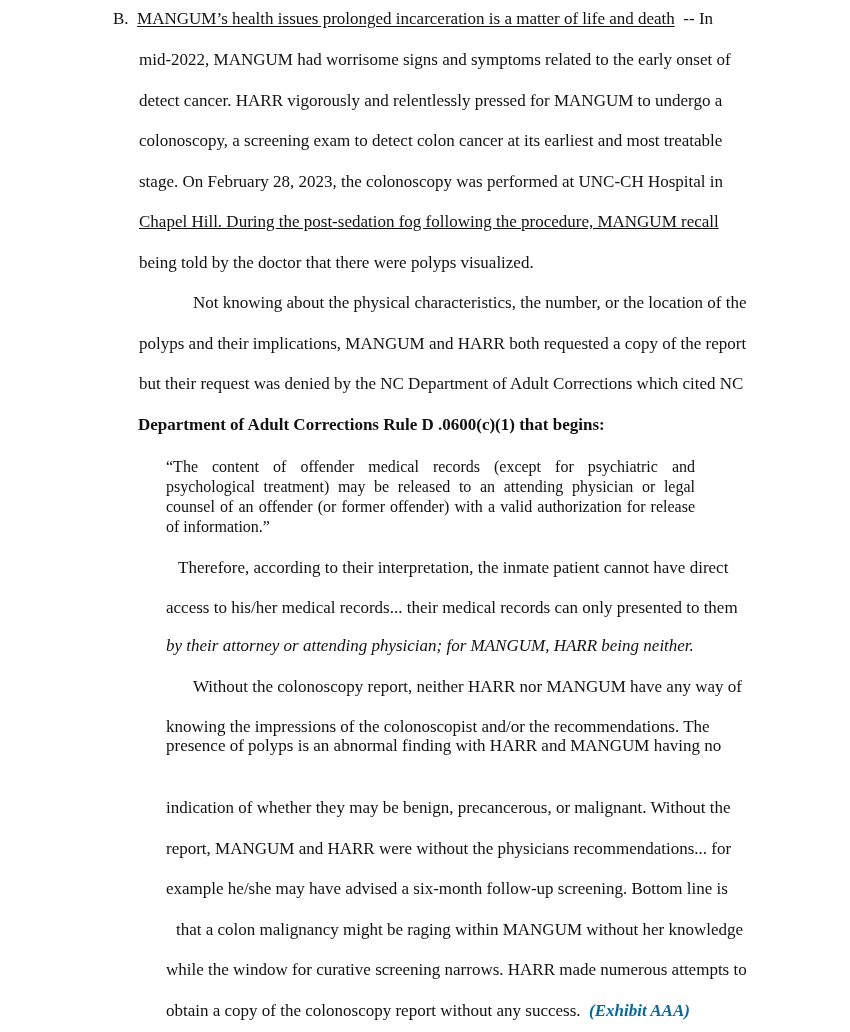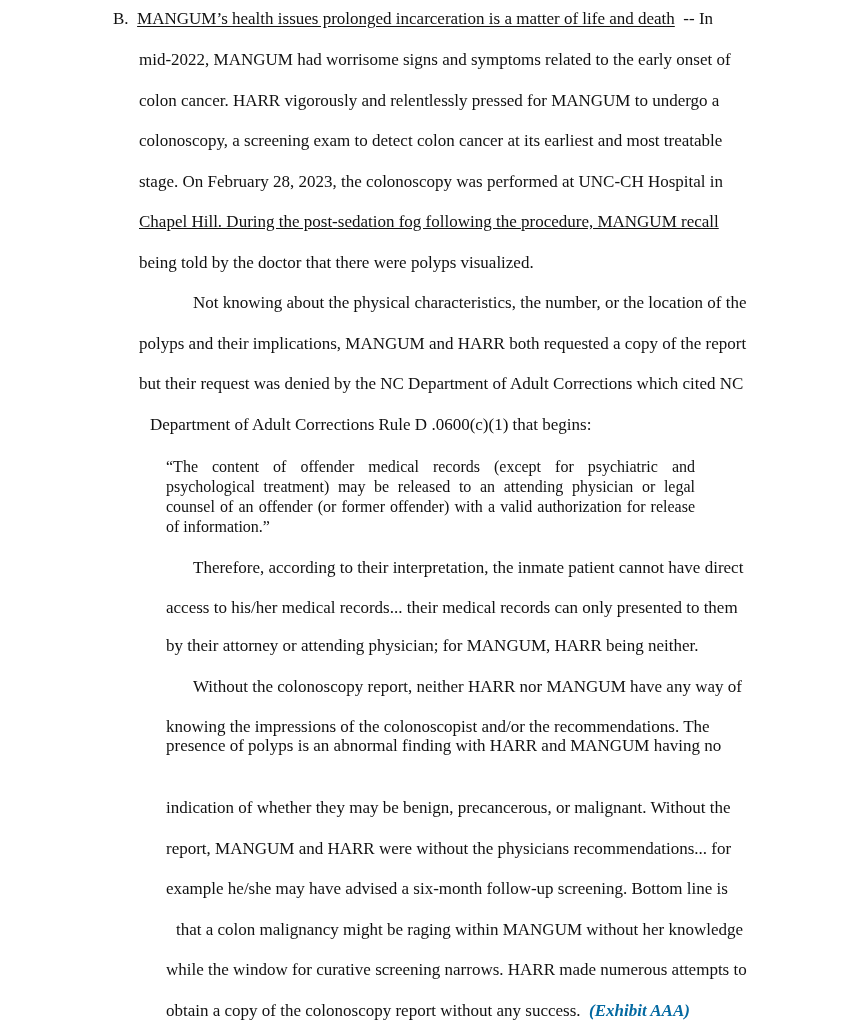--- a/index.html
+++ b/index.html
@@ -44,40 +44,40 @@
 </style>
 </head>
 <body>
 
 <div class="line" style="left:113px; top:9px;">
   <span>B.</span>&nbsp;&nbsp;<span class="u">MANGUM’s health issues prolonged incarceration is a matter of life and death</span>&nbsp;&nbsp;<span>--  In</span>
 </div>
 
 <div>
   <div class="line" style="left:139px; top:50px;">mid-2022, MANGUM had worrisome signs and symptoms related to the early onset of</div>
-  <div class="line" style="left:139px; top:91px;">colon cancer.  HARR vigorously and relentlessly pressed for MANGUM to undergo a</div>
+  <div class="line" style="left:139px; top:91px;">detect cancer.  HARR vigorously and relentlessly pressed for MANGUM to undergo a</div>
   <div class="line" style="left:139px; top:131px;">colonoscopy, a screening exam to detect colon cancer at its earliest and most treatable</div>
   <div class="line" style="left:139px; top:172px;">stage.  On February 28, 2023, the colonoscopy was performed at UNC-CH Hospital in</div>
   <div class="line" style="left:139px; top:212px;text-decoration:underline;">Chapel Hill.  During the post-sedation fog following the procedure, MANGUM recall</div>
   <div class="line" style="left:139px; top:253px;">being told by the doctor that there were polyps visualized.</div>
 </div>
 
 <div>
   <div class="line" style="left:193px; top:293px;">Not knowing about the physical characteristics, the number, or the location of the</div>
   <div class="line" style="left:139px; top:334px;">polyps and their implications, MANGUM and HARR both requested a copy of the report</div>
   <div class="line" style="left:139px; top:374px;">but their request was denied by the NC Department of Adult Corrections which cited NC</div>
-  <div class="line" style="left:150px; top:415px;">Department of Adult Corrections Rule D .0600(c)(1) that begins:</div>
+  <div class="line" style="left:138px; top:415px;font-weight:bold;">Department of Adult Corrections Rule D .0600(c)(1) that begins:</div>
 </div>
 
 <div class="quote">“The content of offender medical records (except for psychiatric and psychological treatment) may be released to an attending physician or legal counsel of an offender (or former offender) with a valid authorization for release of information.”</div>
 
 <div>
-  <div class="line" style="left:193px; top:558px;">Therefore, according to their interpretation, the inmate patient cannot have direct</div>
+  <div class="line" style="left:178px; top:558px;">Therefore, according to their interpretation, the inmate patient cannot have direct</div>
   <div class="line" style="left:166px; top:598px;">access to his/her medical records... their medical records can only presented to them</div>
-  <div class="line" style="left:166px; top:636px;">by their attorney or attending physician; for MANGUM, HARR being neither.</div>
+  <div class="line" style="left:166px; top:636px;font-style:italic;">by their attorney or attending physician; for MANGUM, HARR being neither.</div>
 </div>
 
 <div>
   <div class="line" style="left:193px; top:677px;">Without the colonoscopy report, neither HARR nor MANGUM have any way of</div>
   <div class="line" style="left:166px; top:717px;">knowing the impressions of the colonoscopist and/or the recommendations.  The</div>
   <div class="line" style="left:166px; top:736px;">presence of polyps is an abnormal finding with HARR and MANGUM having no</div>
   <div class="line" style="left:166px; top:798px;">indication of whether they may be benign, precancerous, or malignant.  Without the</div>
   <div class="line" style="left:166px; top:839px;">report, MANGUM and HARR were without the physicians recommendations... for</div>
   <div class="line" style="left:166px; top:879px;text-align:right;">example he/she may have advised a six-month follow-up screening.  Bottom line is</div>
   <div class="line" style="left:176px; top:920px;">that a colon malignancy might be raging within MANGUM without her knowledge</div>

